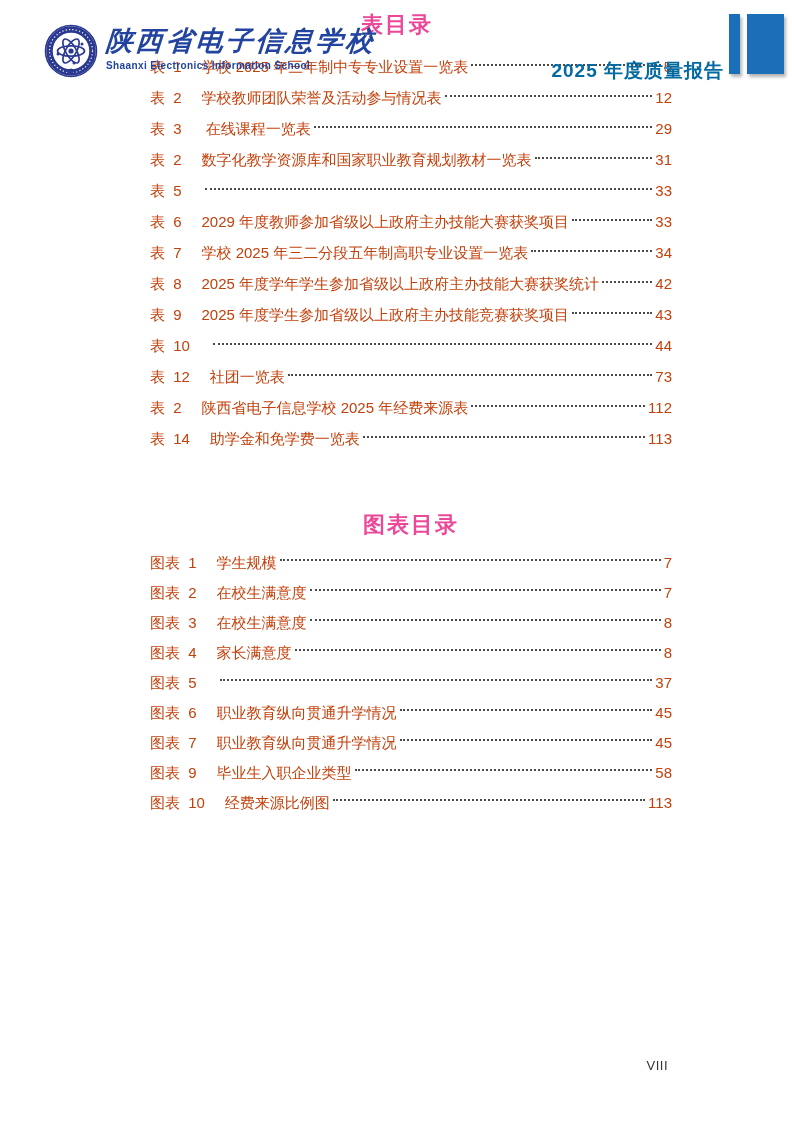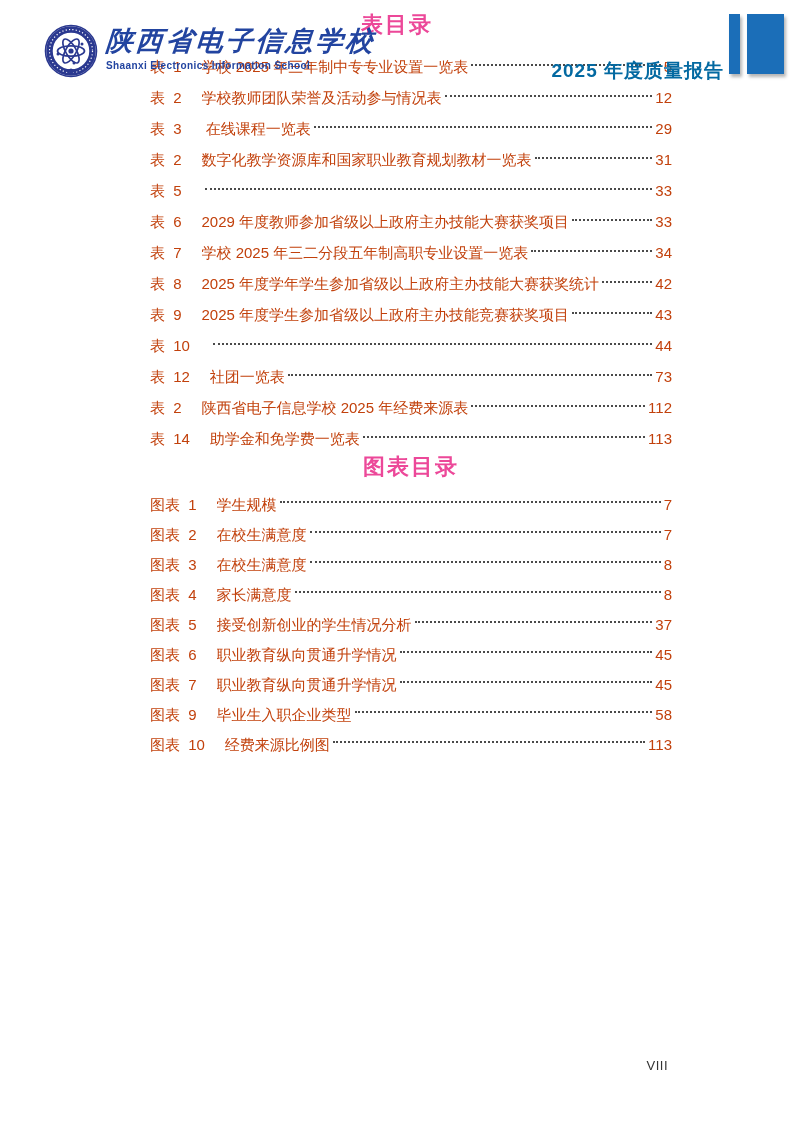--- a/index.html
+++ b/index.html
@@ -42,21 +42,21 @@
   .accent-bar.thin { left: 729px; width: 11px; height: 60px; }
   .accent-bar.wide { left: 747px; width: 37px; height: 60px; }
 
   
   .toc-heading {
     text-align: center;
     font-weight: 700; font-size: 22px; line-height: 25px;
     color: #ec4899; letter-spacing: 2px;
   }
   .toc-heading.tables  { margin-top: 12px; margin-bottom: 14px; }
-  .toc-heading.figures { margin-bottom: 10px; padding-left: 28px; }
+  .toc-heading.figures { margin-top: 58px; margin-bottom: 10px; padding-left: 28px; }
 
   .toc-list { margin-left: 150px; margin-right: 122px; }
   .toc-entry {
     display: flex; align-items: center;
     height: 31px;
     font-size: 15px; line-height: 19px;
     color: #c2410c;
     cursor: pointer;
   }
   .figures-list .toc-entry { height: 30px; }
@@ -230,21 +230,20 @@
 
         <div class="toc-entry">
           <span class="toc-label">图表 4</span>
           <span class="toc-title">家长满意度</span>
           <span class="toc-leader"></span>
           <span class="toc-page">8</span>
         </div>
 
         <div class="toc-entry">
           <span class="toc-label">图表 5</span>
-          <span class="toc-title">接受创新创业的学生情况分析</span>
           <span class="toc-leader"></span>
           <span class="toc-page">37</span>
         </div>
 
         <div class="toc-entry">
           <span class="toc-label">图表 6</span>
           <span class="toc-title">职业教育纵向贯通升学情况</span>
           <span class="toc-leader"></span>
           <span class="toc-page">45</span>
         </div>

